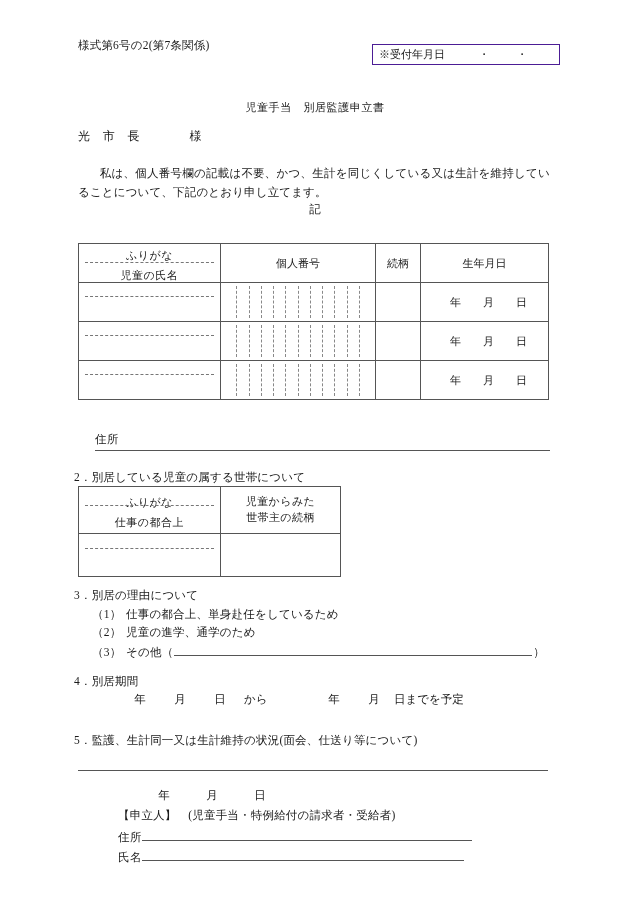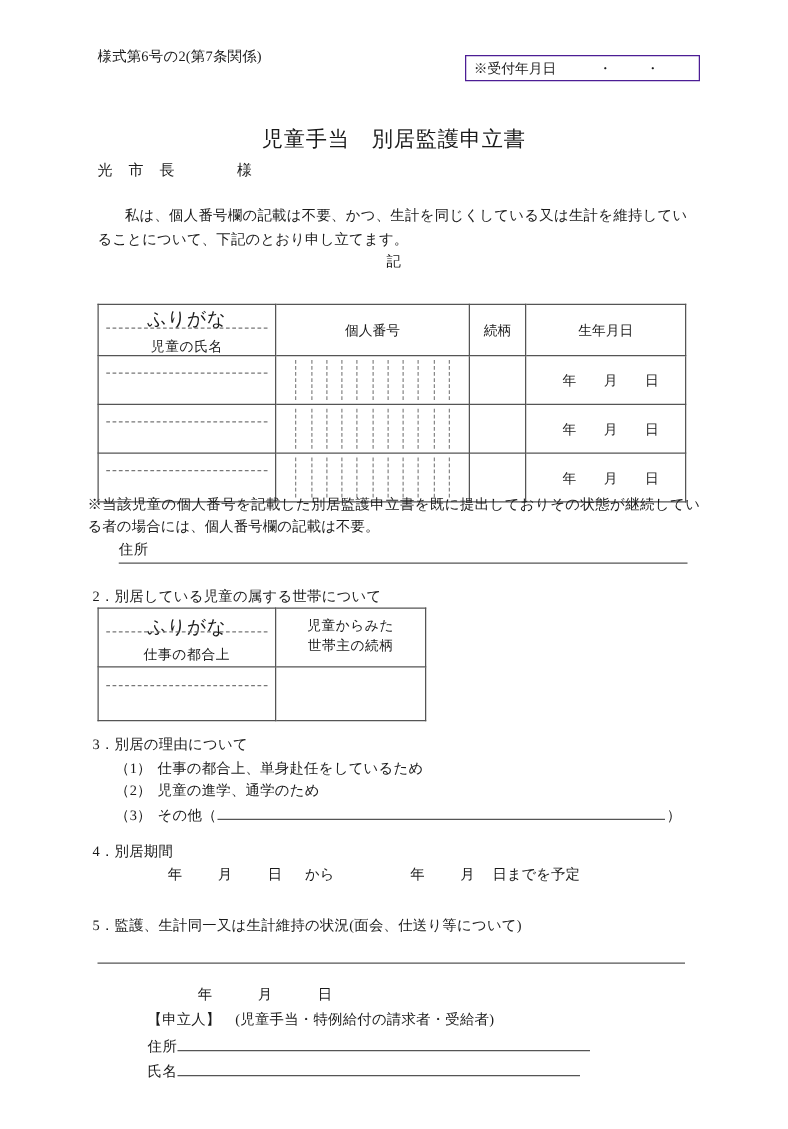--- a/index.html
+++ b/index.html
@@ -59,21 +59,21 @@
     width: 38px;
     text-align: center;
   }
 
   .doc-title {
     position: absolute;
     left: 0;
     top: 100px;
     width: 630px;
     text-align: center;
-    font-size: 17px;
+    font-size: 11px;
     letter-spacing: 0.6px;
   }
 
   .addressee {
     position: absolute;
     left: 78px;
     top: 128px;
     font-size: 12px;
     letter-spacing: 0.4px;
     white-space: nowrap;
@@ -128,21 +128,21 @@
   #table-children .col-mynum { width: 155px; }
   #table-children .col-rel   { width: 45px; }
   #table-children .col-dob   { width: 128px; }
 
   .hdr-name-cell {
     height: 38px;
     position: relative;
   }
   .furi-top {
     display: block;
-    font-size: 15px;
+    font-size: 11px;
     line-height: 1;
     padding-top: 5px;
     letter-spacing: 0.5px;
   }
   .furi-rule {
     position: absolute;
     left: 6px;
     right: 6px;
     top: 18px;
     border-top: 1px dashed #777;
@@ -452,21 +452,20 @@
           <span class="dob-inner">
             <span>年</span>
             <span>月</span>
             <span>日</span>
           </span>
         </td>
       </tr>
     </tbody>
   </table>
 
-  <div class="note">※当該児童の個人番号を記載した別居監護申立書を既に提出しておりその状態が継続している者の場合には、個人番号欄の記載は不要。</div>
 
   <div class="addr-line">
     <span>住所</span>
   </div>
 
   <div class="sec-head" style="left:74px; top:470px;">2．別居している児童の属する世帯について</div>
 
   <table class="tbl" id="table-household">
     <colgroup>
         <col class="col-hname">

